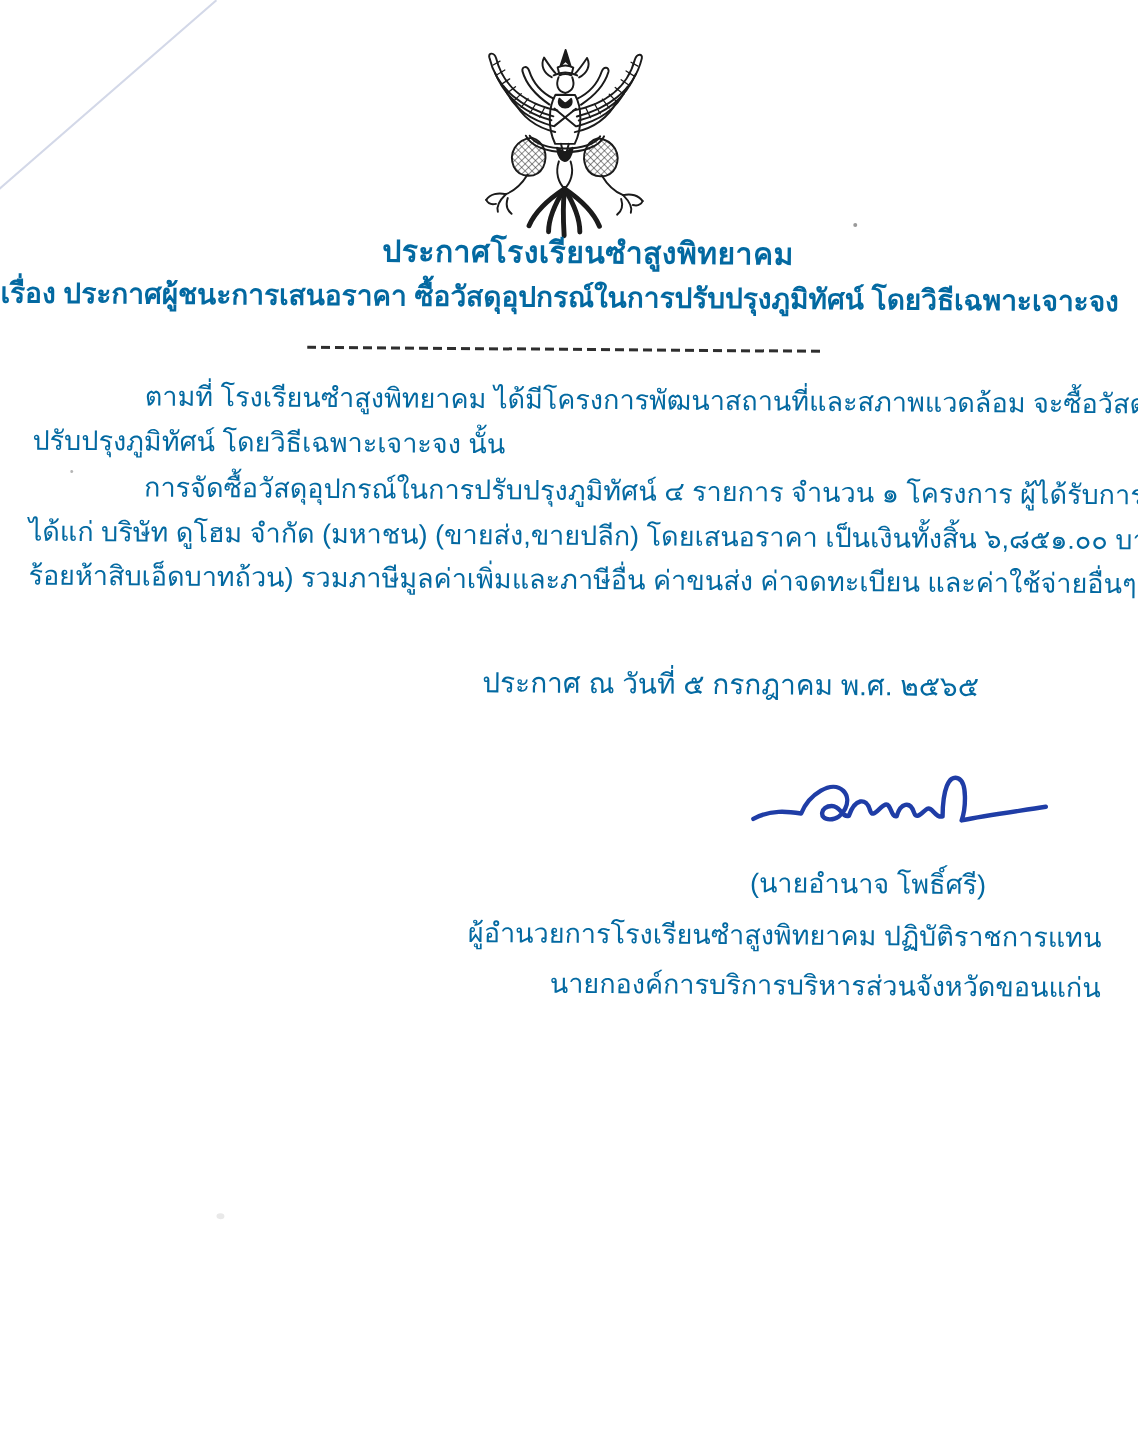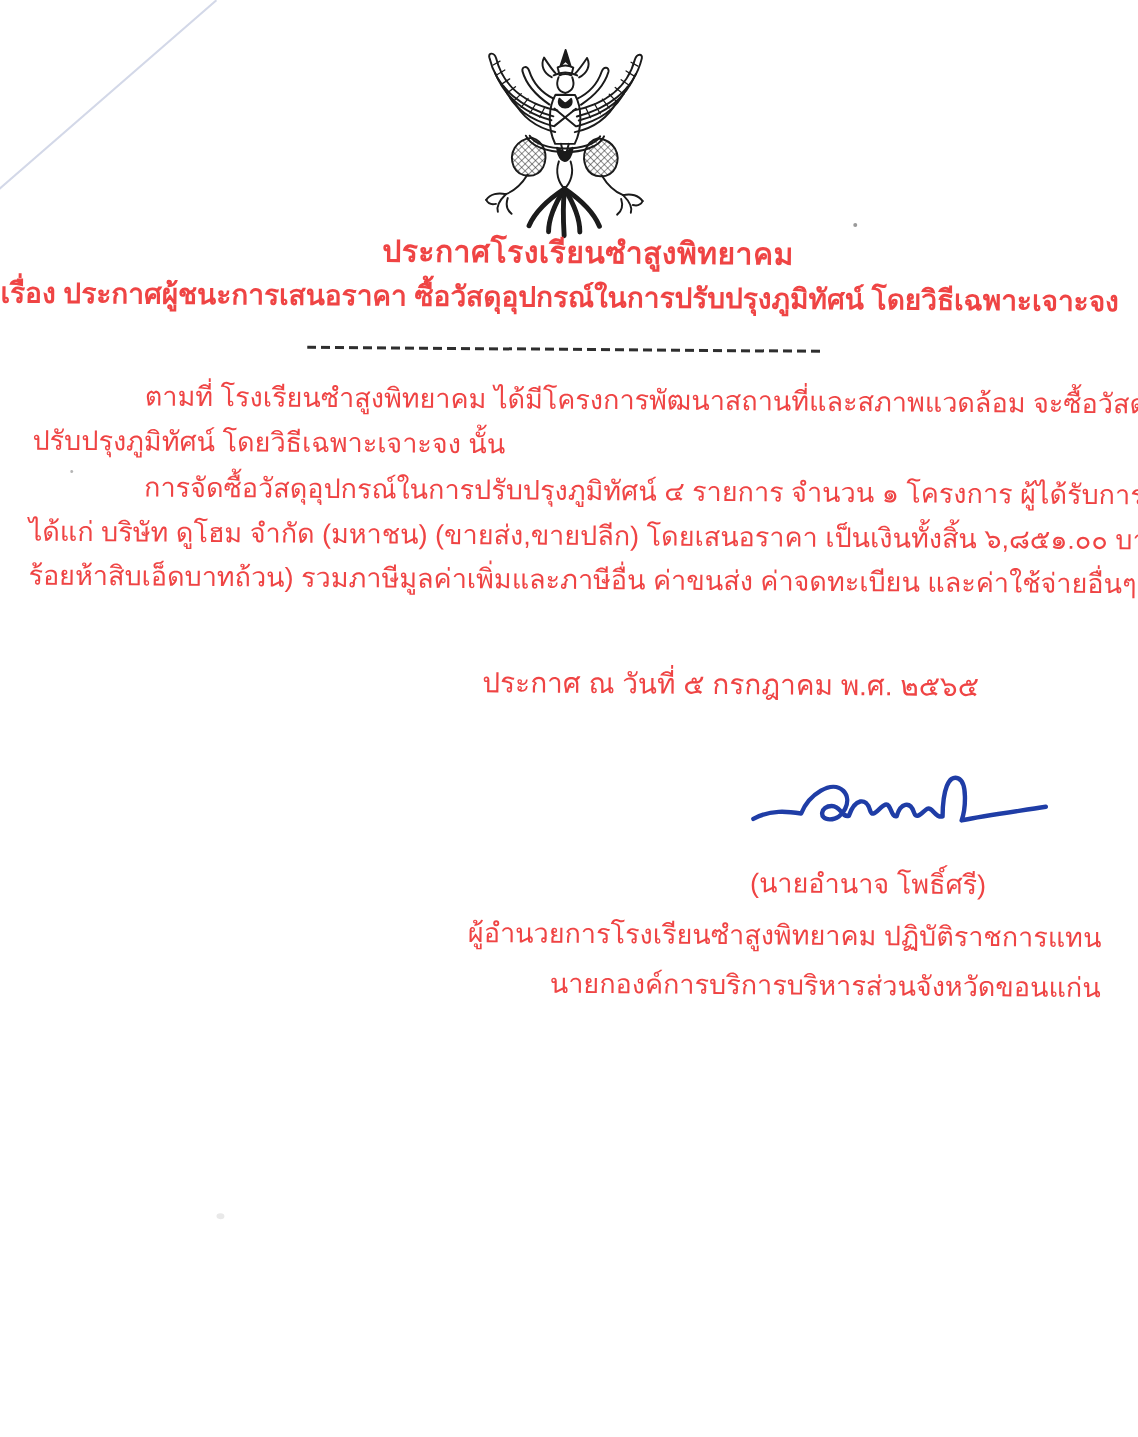--- a/index.html
+++ b/index.html
@@ -2,21 +2,21 @@
 <html><head>
 <meta charset="utf-8">
 <style>
   html,body{margin:0;padding:0;background:#ffffff;}
   .page{
     position:relative;
     width:1138px;height:1437px;
     background:#ffffff;
     overflow:hidden;
     font-family:"Liberation Sans","DejaVu Sans",sans-serif;
-    color:#ef4444;
+    color:#0369a1;
   }
   .tilt{position:absolute;inset:0;transform:rotate(0.45deg);transform-origin:80px 0;}
   .abs{position:absolute;white-space:nowrap;line-height:1.25;}
   .centered{transform:translateX(-50%);}
   .title{font-size:30px;font-weight:600;letter-spacing:.5px;}
   .subject{font-size:28px;font-weight:600;}
   .body-text{font-size:27px;}
   .date-line{font-size:28px;}
   .sig-block{font-size:27px;}
   .dashed-sep{

